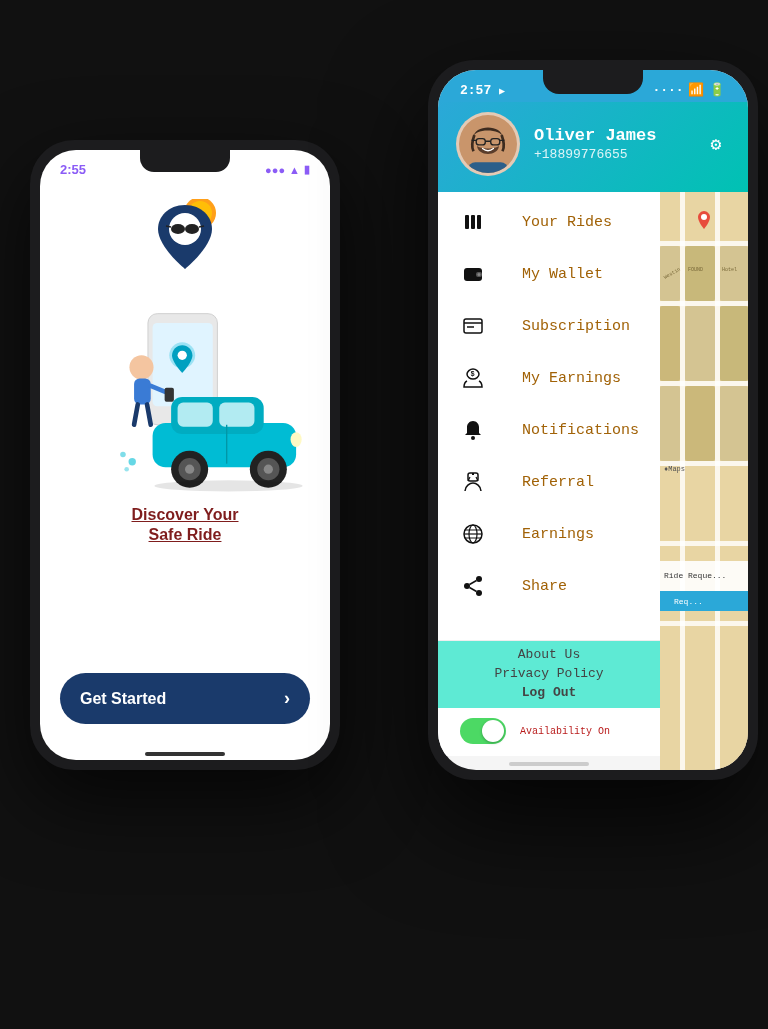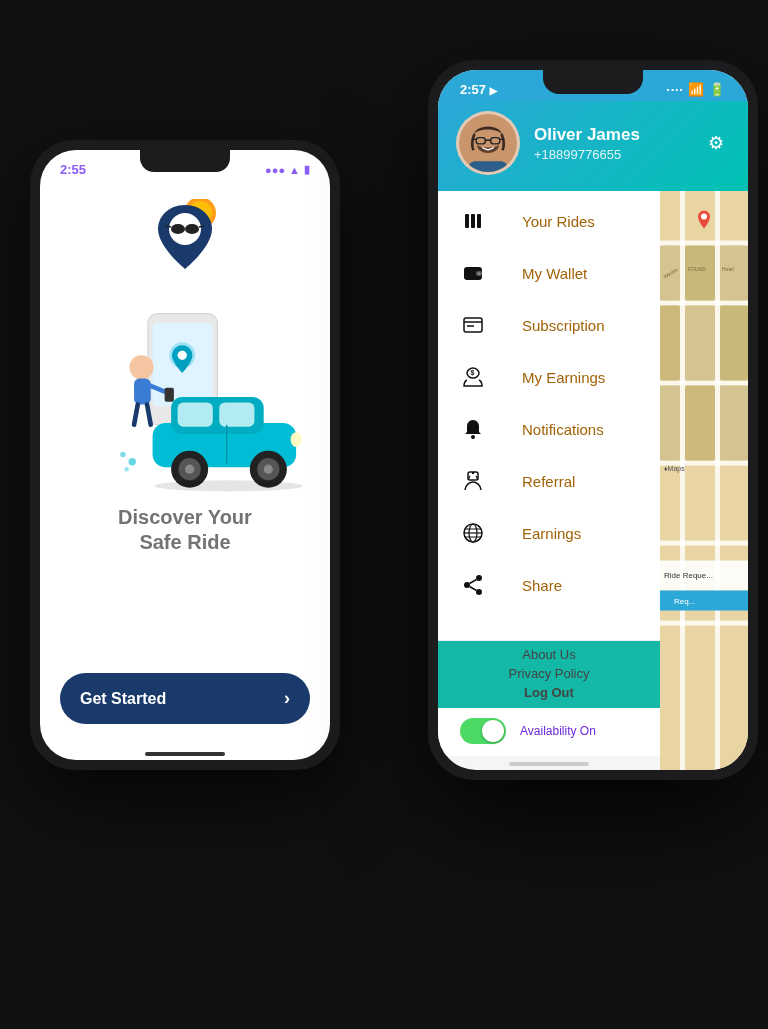--- a/index.html
+++ b/index.html
@@ -96,24 +96,25 @@
       display: flex;
       align-items: flex-end;
       justify-content: center;
     }
 
     .phone1-tagline {
       text-align: center;
       margin: 8px 0 14px;
     }
     .phone1-tagline h2 {
-      font-size: 20px;
+      font-size: 16px;
       font-weight: 700;
-      color: #737373;
+      color: #7f1d1d;
       line-height: 1.25;
+      text-decoration: underline;
     }
 
     .get-started-btn {
       width: 100%;
       background: #1a3a6b;
       color: #fff;
       border: none;
       border-radius: 30px;
       padding: 15px 20px;
       font-size: 16px;
@@ -141,20 +142,21 @@
     .phone2 {
       position: absolute;
       right: 10px;
       top: 60px;
       width: 330px;
       height: 720px;
       background: #1c1c1e;
       border-radius: 46px;
       box-shadow: 0 40px 100px rgba(0,0,0,0.8);
       z-index: 2;
+      font-family: Liberation Mono, monospace;
     }
     .phone2-inner {
       position: absolute;
       top: 10px; left: 10px; right: 10px; bottom: 10px;
       background: #f5f5f5;
       border-radius: 38px;
       overflow: hidden;
       display: flex;
       flex-direction: column;
     }
@@ -267,21 +269,21 @@
       flex-shrink: 0;
     }
     .menu-label {
       font-size: 15px;
       font-weight: 500;
       color: #a16207;
       margin-left: 20px;
     }
 
     .menu-footer {
-      background: #14b8a6;
+      background: #5eead4;
       padding: 6px 22px 8px;
       display: flex;
       flex-direction: column;
       align-items: center;
       gap: 4px;
       border-top: 1px solid #eee;
     }
     .footer-link {
       font-size: 13px;
       color: #444;
@@ -308,23 +310,23 @@
       width: 22px;
       height: 22px;
       background: #fff;
       border-radius: 50%;
       position: absolute;
       top: 2px;
       right: 2px;
       box-shadow: 0 1px 3px rgba(0,0,0,0.3);
     }
     .availability-label {
-      font-size: 12px;
+      font-size: 10px;
       font-weight: 500;
-      color: #6d28d9;
+      color: #b91c1c;
     }
 
     .phone2-home-bar {
       height: 4px;
       width: 80px;
       background: #333;
       border-radius: 3px;
       margin: 6px auto 4px;
       background: #ccc;
     }

